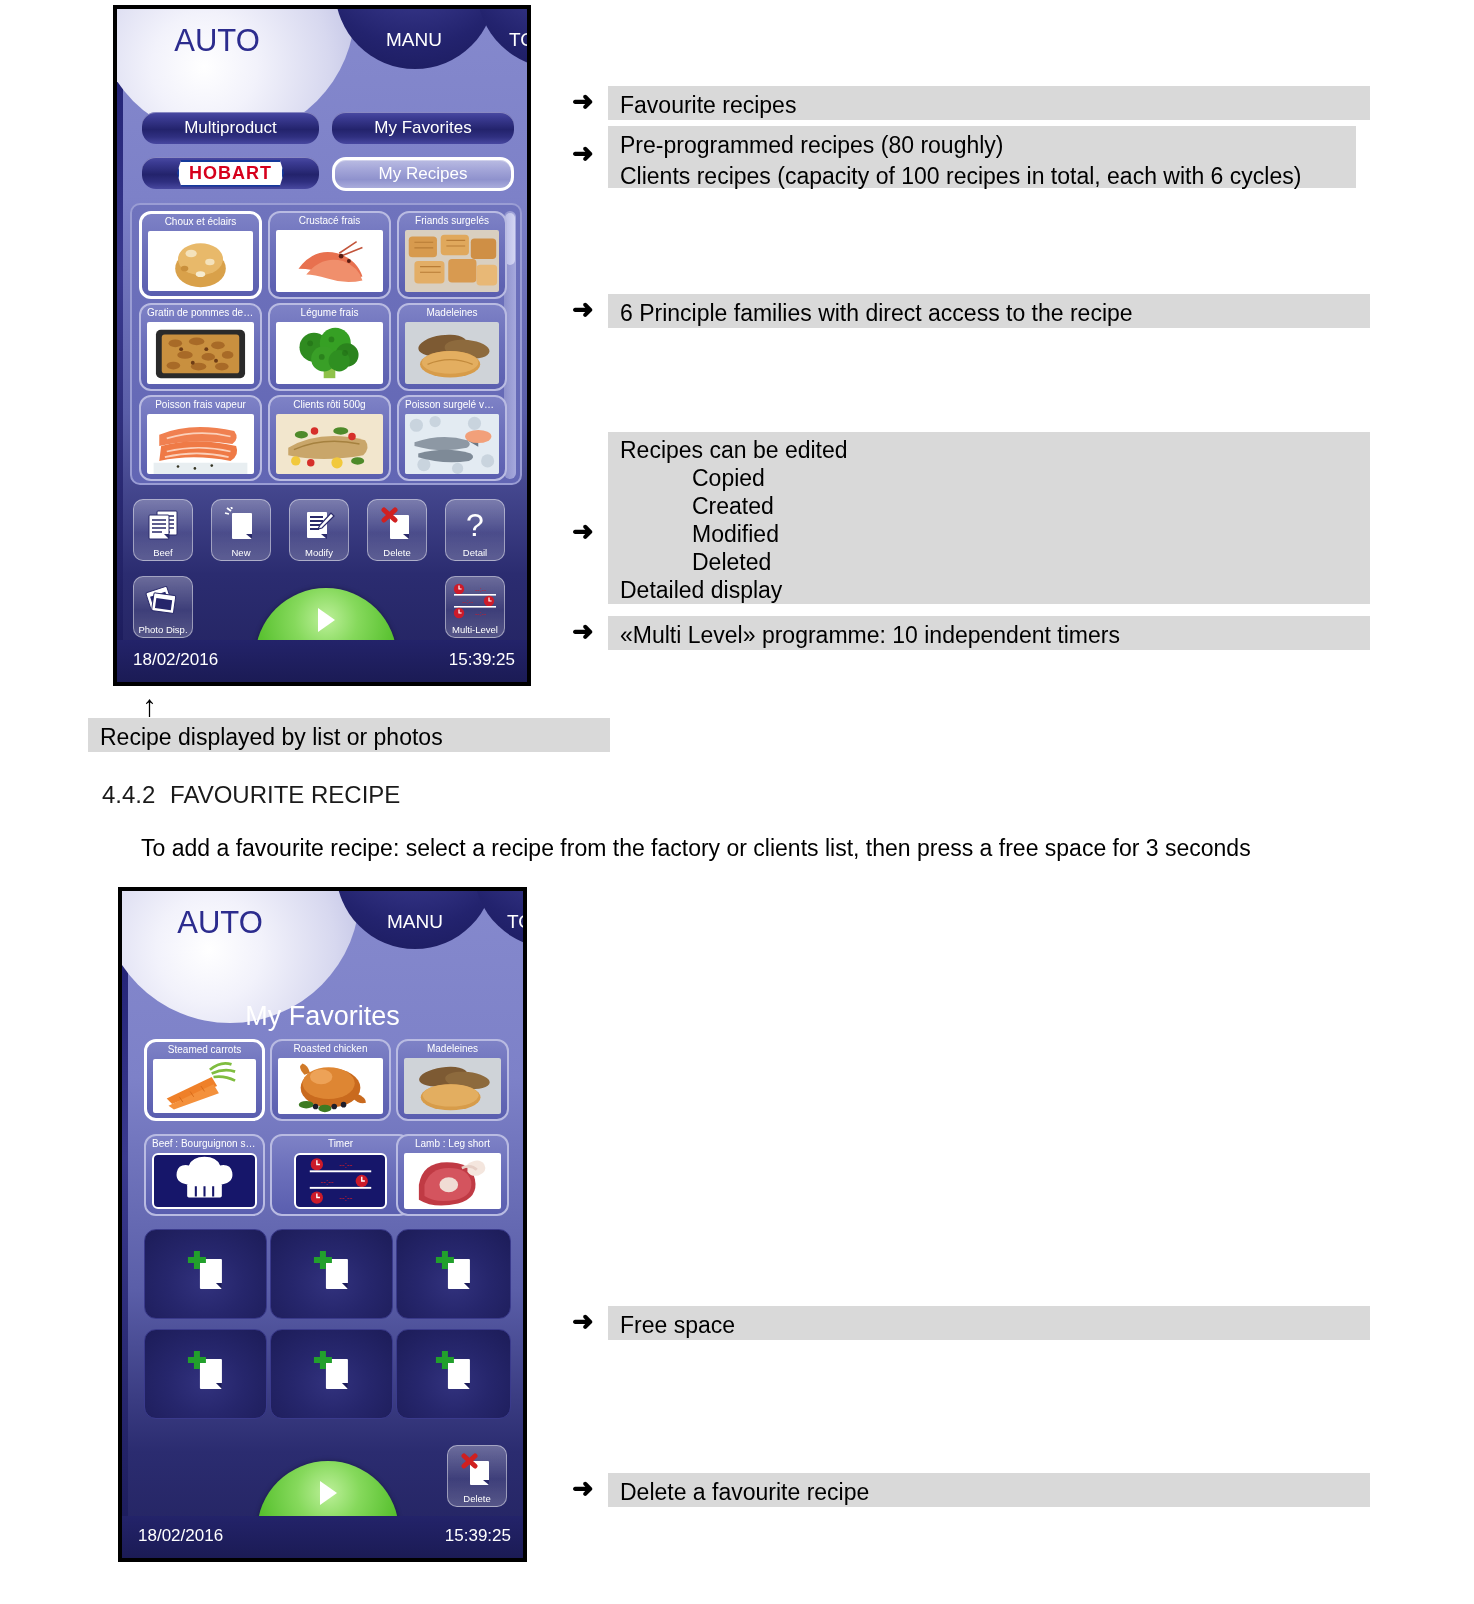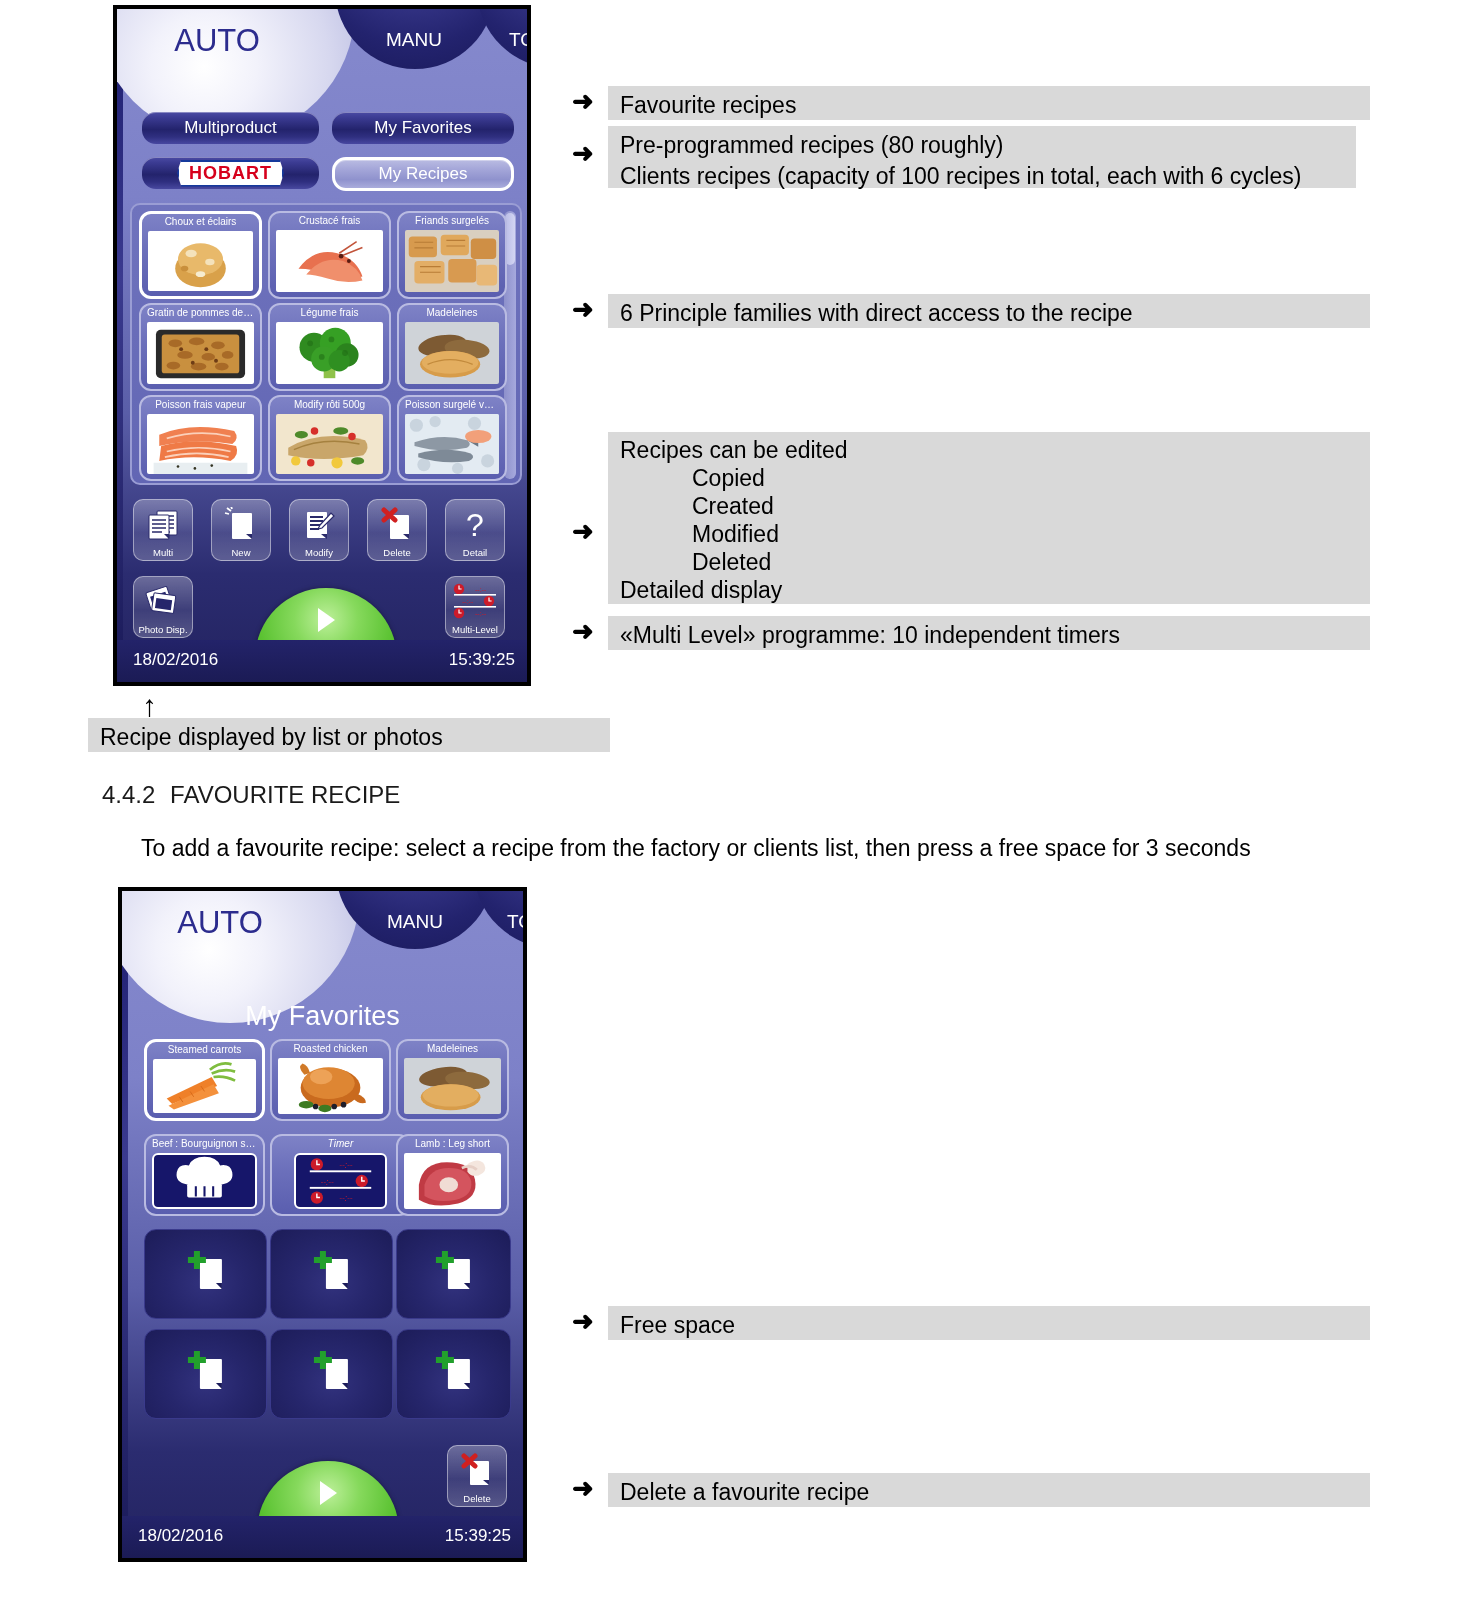--- a/index.html
+++ b/index.html
@@ -222,21 +222,21 @@
           <rect x="0" y="52" width="100" height="12" fill="#e8eef1"></rect>
           <g fill="#332">
               <circle cx="26" cy="56" r="1.4"></circle>
               <circle cx="44" cy="58" r="1.4"></circle>
               <circle cx="62" cy="55" r="1.4"></circle>
             </g>
         </svg>
       </div>
     </div>
     <div class="tile" style="left:136px;top:190px;width:123px;height:86px;">
-      <div class="tl">Modify rôti 500g</div>
+      <div class="tl">Clients rôti 500g</div>
       <div class="ph" style="background:#f2e6cd;">
         <svg width="100%" height="100%" viewBox="0 0 100 64">
           <path d="M6 36 Q40 16 88 28 Q94 36 86 44 Q42 52 6 44Z" fill="#c9a66a"></path>
           <path d="M12 38 Q44 24 82 32" stroke="#a5813f" stroke-width="1.5" fill="none"></path>
           <g fill="#4e8a2a">
               <ellipse cx="20" cy="22" rx="7" ry="4"></ellipse>
               <ellipse cx="62" cy="18" rx="8" ry="4"></ellipse>
               <ellipse cx="80" cy="50" rx="7" ry="4"></ellipse>
             </g>
           <g fill="#d62f2a">
@@ -280,21 +280,21 @@
         <g stroke="#2a2a6a" stroke-width="1.4">
             <path d="M14 9h14M14 13h14M14 17h14M14 21h14M14 25h10"></path>
           </g>
         <rect x="3" y="8" width="20" height="24" rx="1" fill="#fff" stroke="#2a2a6a" stroke-width="1"></rect>
         <g stroke="#2a2a6a" stroke-width="1.4">
             <path d="M6 13h14M6 17h14M6 21h14M6 25h10"></path>
           </g>
         <path d="M18 27l5 5v-5z" fill="#2a2a6a"></path>
       </svg>
     </div>
-    <div class="cap">Multi</div>
+    <div class="cap">Beef</div>
   </div>
   <div class="tbtn" style="left:94px;top:490px;width:60px;height:62px;">
     <div class="ic">
       <svg width="34" height="34" viewBox="0 0 34 34">
         <rect x="8" y="6" width="20" height="26" rx="1" fill="#fff"></rect>
         <path d="M22 27l6 5v-5z" fill="#2a2a6a"></path>
         <g stroke="#fff" stroke-width="1.8">
             <path d="M7 4 L3 1M8 2 L7 -1M5 7 L1 6"></path>
           </g>
       </svg>
@@ -491,21 +491,21 @@
     <div class="ph" style="background:#16166a;border:2px solid #fff;border-radius:6px;">
       <svg width="100%" height="100%" viewBox="0 0 100 60">
         <path d="M30 34 q-14 -2 -12 -14 q2 -10 14 -8 q4 -10 18 -10 q14 0 18 10 q12 -2 14 8 q2 12 -12 14z" fill="#fff"></path>
         <rect x="30" y="33" width="40" height="16" rx="2" fill="#fff"></rect>
         <g stroke="#16166a" stroke-width="2.4">
             <path d="M40 36v12M50 36v12M60 36v12"></path>
           </g>
       </svg>
     </div>
   </div>
-  <div class="tile" style="left:148px;top:243px;width:141px;height:82px;font-style:italic;">
+  <div class="tile" style="left:148px;top:243px;width:141px;height:82px;">
     <div class="tl">Timer</div>
     <div class="ph" style="background:#16166a;border:2px solid #fff;border-radius:6px;left:22px;right:22px;">
       <svg width="100%" height="100%" viewBox="0 0 58 44">
         <circle cx="9" cy="8" r="5.2" fill="#cc1b2a"></circle>
           <path d="M9 4.5v3.5h2.6" stroke="#fff" stroke-width="1.2" fill="none"></path>
         <text x="28" y="11" font-family="Liberation Sans" font-size="7" fill="#cc1b2a">--:--</text>
         <rect x="3" y="13" width="52" height="1.6" fill="#fff"></rect>
         <circle cx="47" cy="22" r="5.2" fill="#cc1b2a"></circle>
           <path d="M47 18.5v3.5h2.6" stroke="#fff" stroke-width="1.2" fill="none"></path>
         <text x="12" y="25" font-family="Liberation Sans" font-size="7" fill="#cc1b2a">--:--</text>

